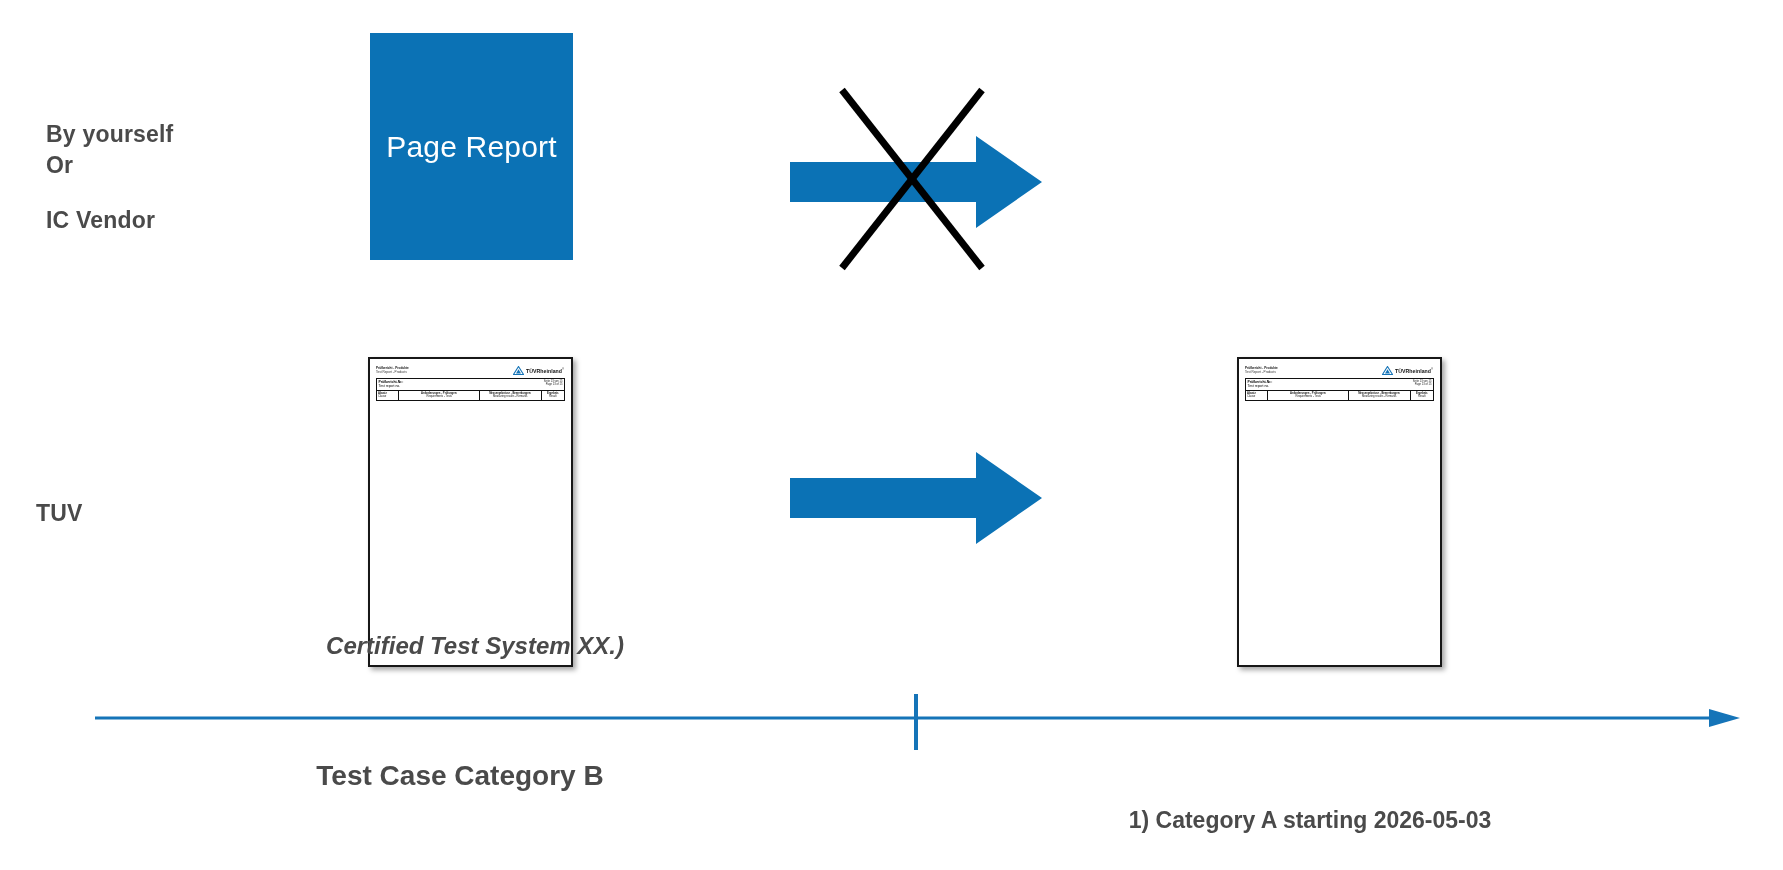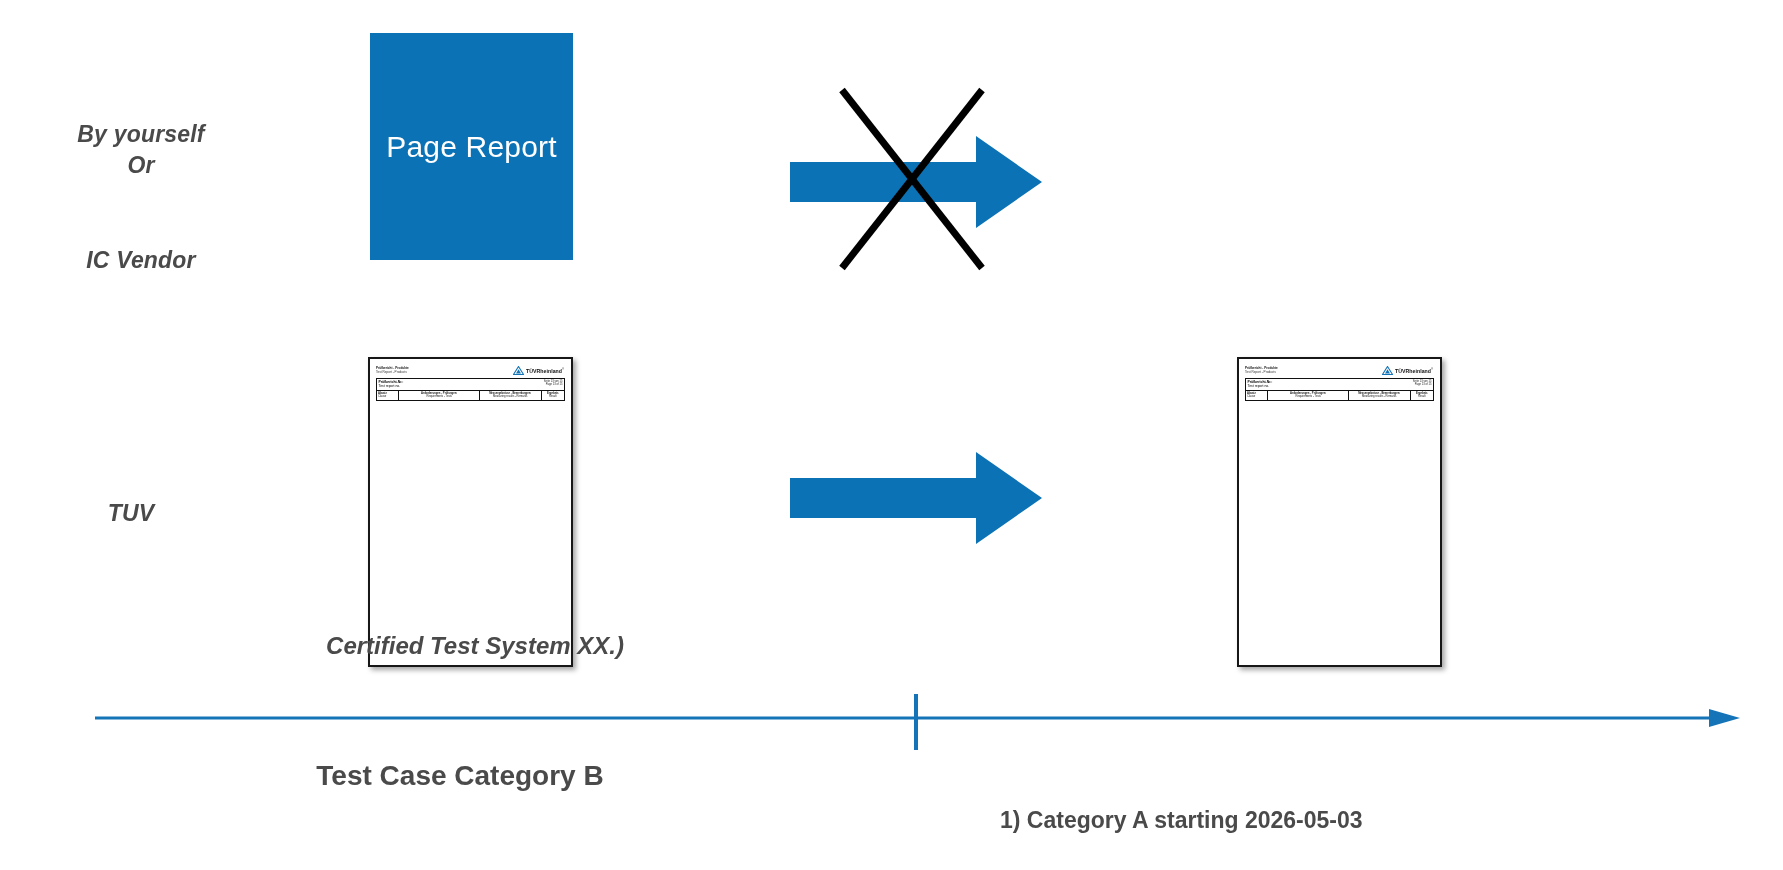--- a/index.html
+++ b/index.html
@@ -22,27 +22,25 @@
     height: 870px;
   }
   .abs { position: absolute; }
 
   
   .row-label {
     color: #4a4a4a;
     font-weight: bold;
     font-size: 23px;
     letter-spacing: 0.2px;
-    text-align: center;
-    white-space: nowrap;
-    font-style: italic;
+    white-space: nowrap;
   }
   #label-by-yourself { left: 46px;  top: 121px; width: 190px; }
   #label-or          { left: 46px;  top: 152px; width: 190px; }
-  #label-ic-vendor   { left: 46px;  top: 207px; width: 190px; margin-top: 40px; }
+  #label-ic-vendor   { left: 46px;  top: 207px; width: 190px; }
   #label-tuv         { left: 36px;  top: 500px; width: 190px; }
 
   
   #test-report-box {
     left: 370px;
     top: 33px;
     width: 203px;
     height: 227px;
     background: #0b72b5;
     display: flex;
@@ -177,20 +175,21 @@
     text-align: center;
   }
   #cat-b { left: 280px;  top: 760px; width: 360px; }
   #cat-a { left: 1050px; top: 758px; width: 360px; }
   #footnote {
     left: 1000px; top: 807px; width: 620px;
     color: #4a4a4a;
     font-weight: bold;
     font-size: 23px;
     white-space: nowrap;
+    text-align: center;
   }
 </style>
 </head>
 <body>
 
 <div class="canvas">
 
   <div class="abs row-label" id="label-by-yourself">By yourself</div>
   <div class="abs row-label" id="label-or">Or</div>
   <div class="abs row-label" id="label-ic-vendor">IC Vendor</div>

